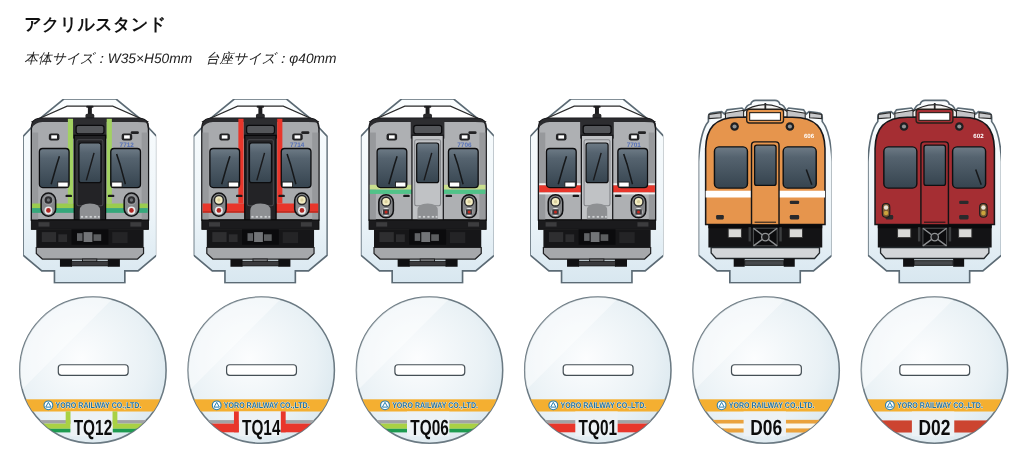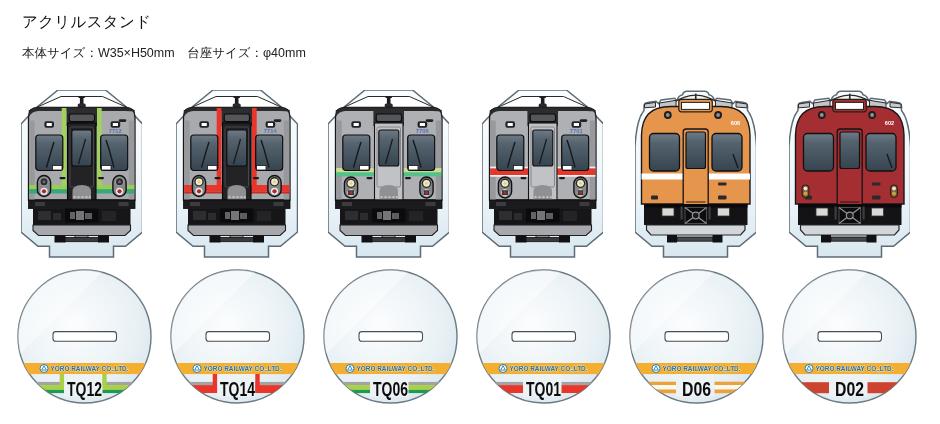--- a/index.html
+++ b/index.html
@@ -1,12 +1,12 @@
 <!DOCTYPE html>
-<html><head><meta charset="utf-8"><style>html,body{margin:0;padding:0;background:#ffffff;width:940px;height:424px;overflow:hidden;}body{position:relative;font-family:"Liberation Sans",sans-serif;}.ttl{position:absolute;left:22px;top:12px;font-size:15.5px;font-weight:normal;color:#111;letter-spacing:0.3px;}.sub{position:absolute;left:22px;top:45px;font-size:12.5px;color:#222;}</style></head><body>
+<html><head><meta charset="utf-8"><style>html,body{margin:0;padding:0;background:#ffffff;width:940px;height:424px;overflow:hidden;}body{position:relative;font-family:"Liberation Sans",sans-serif;}.ttl{position:absolute;left:22px;top:12px;font-size:15.5px;font-weight:bold;color:#111;letter-spacing:0.3px;}.sub{position:absolute;left:22px;top:45px;font-size:12.5px;color:#222;font-style:italic;}</style></head><body>
 <svg width="0" height="0" style="position:absolute">
     <defs>
       <linearGradient id="wing" x1="0" y1="0" x2="0" y2="1">
         <stop offset="0" stop-color="#6e7b86"></stop>
         <stop offset="0.25" stop-color="#55636f"></stop>
         <stop offset="1" stop-color="#36444f"></stop>
       </linearGradient>
       <radialGradient id="discg" cx="0.42" cy="0.42" r="0.92">
         <stop offset="0" stop-color="#fcfdfe"></stop>
         <stop offset="0.5" stop-color="#e9f1f5"></stop>

